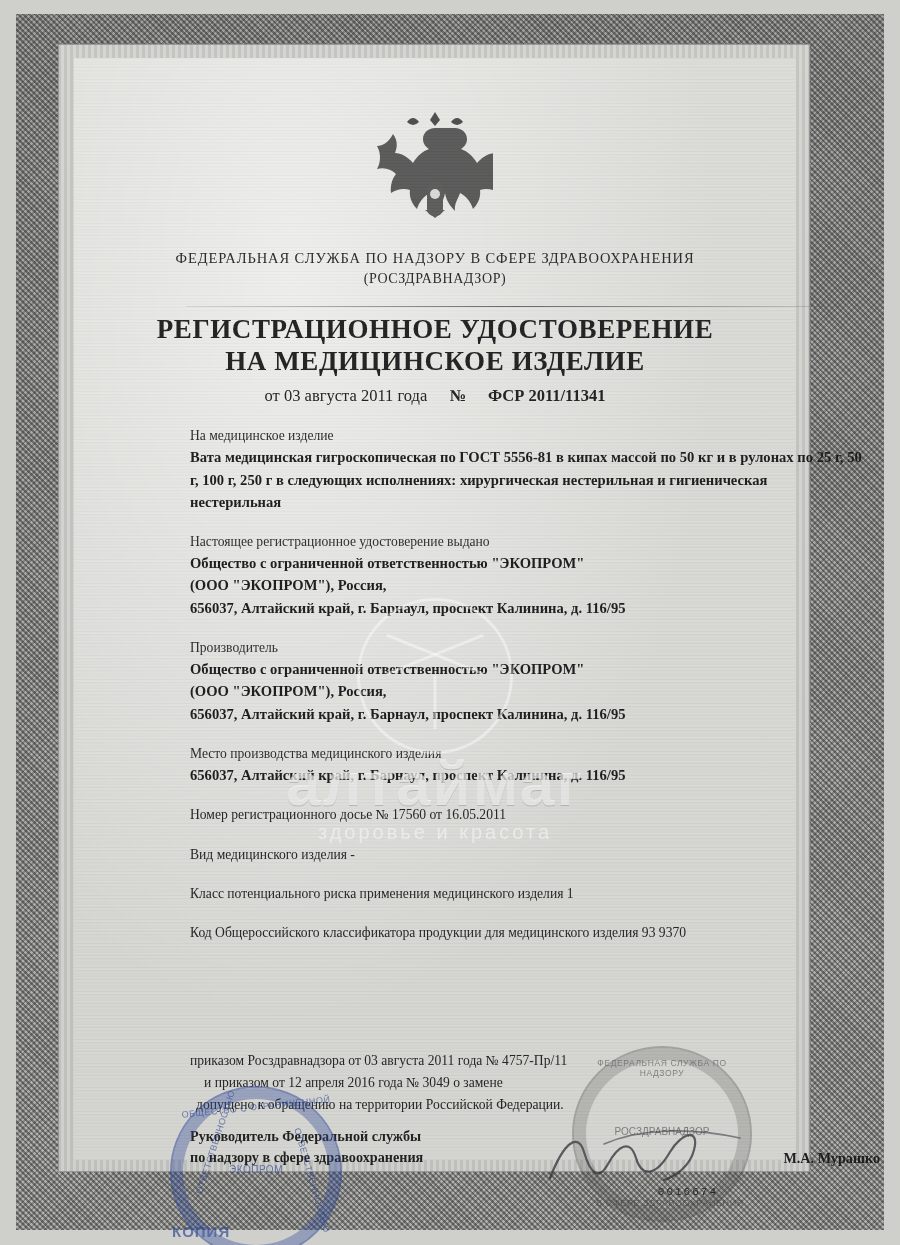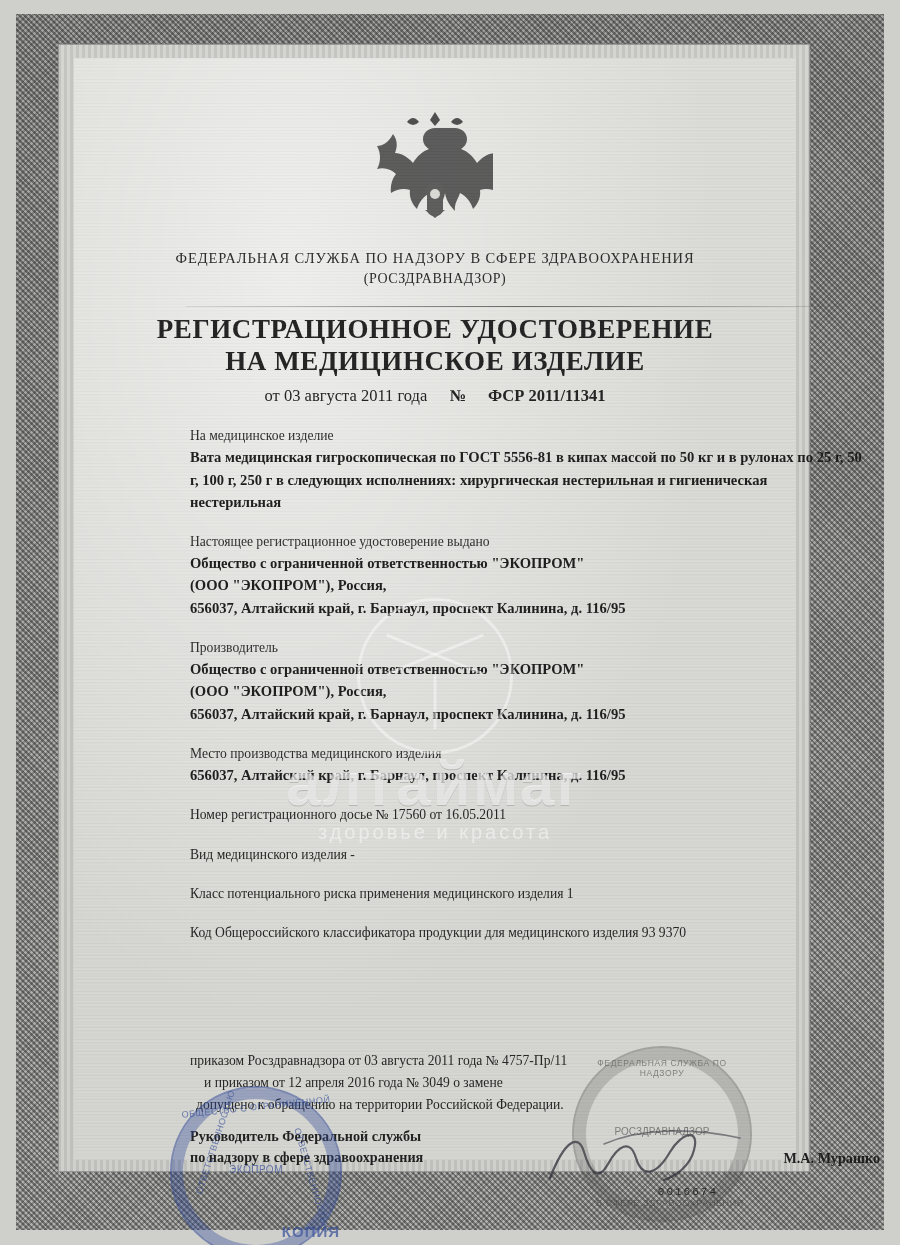--- a/index.html
+++ b/index.html
@@ -253,21 +253,21 @@
     position: absolute;
     inset: 0;
     font-family: "Liberation Sans", sans-serif;
     font-size: 9px;
     color: rgba(44,70,150,.78);
     letter-spacing: .5px;
   }
   .stamp-blue .t-top { position:absolute; top: 14px; left: 0; right: 0; text-align:center; transform: rotate(-6deg);}
   .stamp-blue .t-left { position:absolute; top: 72px; left: 6px; width: 60px; transform: rotate(-72deg); text-align:center;}
   .stamp-blue .t-right { position:absolute; top: 66px; right: 2px; width: 64px; transform: rotate(74deg); text-align:center;}
-  .stamp-blue .t-bottom { position:absolute; bottom: 16px; left: 0; right: 0; text-align:right; font-size: 15px; font-weight: bold; letter-spacing: 1px;}
+  .stamp-blue .t-bottom { position:absolute; bottom: 16px; left: 0; right: 0; text-align:left; font-size: 15px; font-weight: bold; letter-spacing: 1px;}
   .stamp-blue .t-mid { position:absolute; top: 76px; left: 0; right: 0; text-align:center; font-size: 10px; }
 
   .stamp-gray {
     position: absolute;
     left: 498px;
     top: 988px;
     width: 176px;
     height: 172px;
     border-radius: 50%;
     border: 2px solid rgba(80,80,80,.55);

